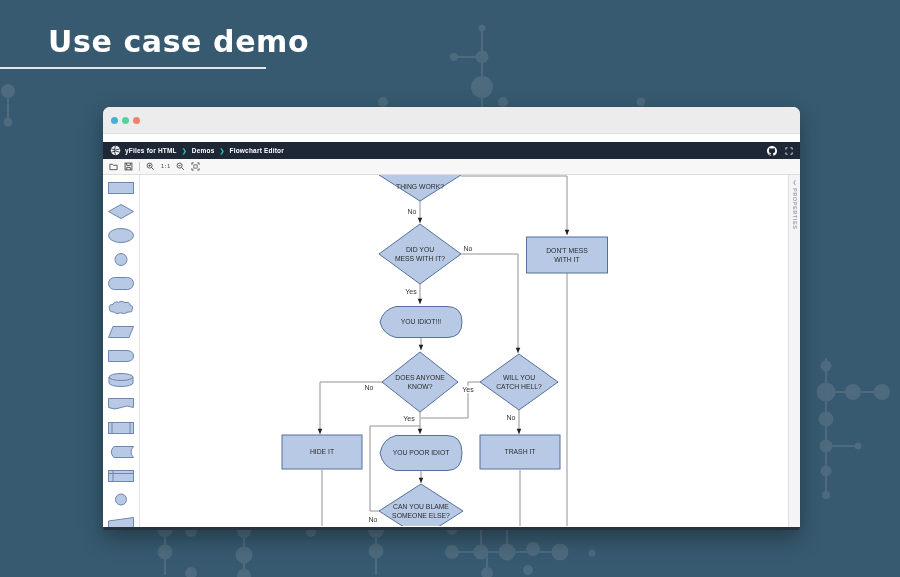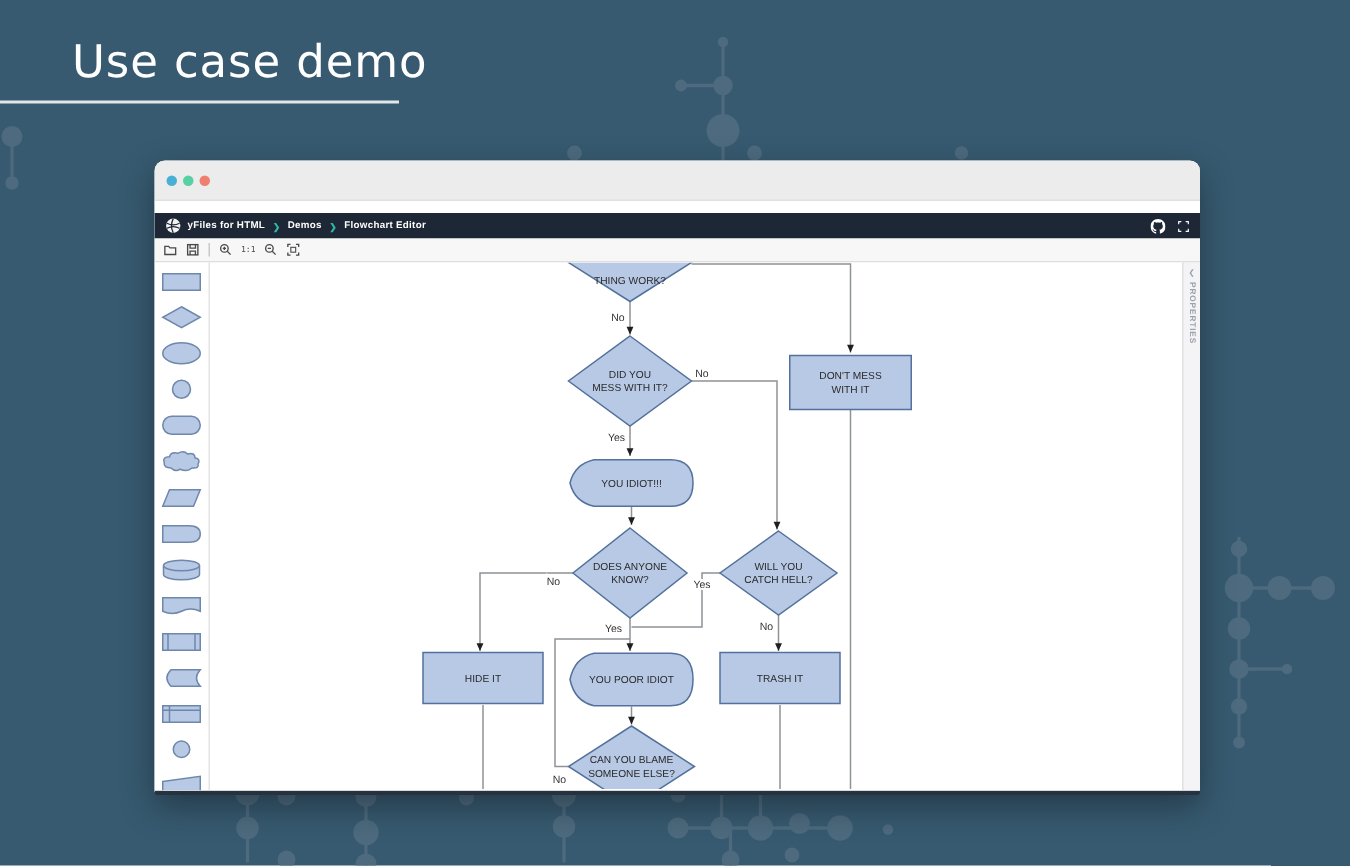--- a/index.html
+++ b/index.html
@@ -1,18 +1,18 @@
 <!DOCTYPE html>
 <html><head>
 <meta charset="utf-8">
 <style>
   html,body{margin:0;padding:0;}
   body{width:900px;height:577px;background:#375a70;font-family:"Liberation Sans",sans-serif;position:relative;overflow:hidden;}
   .bg-svg{position:absolute;left:0;top:0;}
-  .page-title{position:absolute;left:48px;top:24px;color:#ffffff;font-size:30px;font-weight:400;letter-spacing:.6px;font-family:"DejaVu Sans",sans-serif;}
+  .page-title{position:absolute;left:48px;top:24px;color:#ffffff;font-size:30px;font-weight:700;letter-spacing:.6px;font-family:"DejaVu Sans",sans-serif;}
   .title-underline{position:absolute;left:0;top:67px;width:266px;height:2px;background:rgba(255,255,255,.85);}
   .window{position:absolute;left:103px;top:107px;width:697px;height:420px;background:#fff;border-radius:7px 7px 2px 2px;box-shadow:0 8px 22px rgba(0,0,0,.35);display:flex;flex-direction:column;overflow:hidden;border-bottom:3px solid #26323f;}
   .chrome{height:26px;background:#ececec;border-bottom:1px solid #e0e0e0;display:flex;align-items:center;padding-left:8px;gap:4px;flex:none;}
   .dot{width:7px;height:7px;border-radius:50%;}
   .white-strip{height:8px;background:#fff;flex:none;}
   .appbar{height:17px;background:#1d2735;display:flex;align-items:center;padding:0 7px;gap:4px;flex:none;}
   .logo{width:11px;height:11px;flex:none;}
   .crumb{color:#fff;font-size:6.5px;font-weight:bold;letter-spacing:.2px;white-space:nowrap;}
   .sep{color:#2fb9aa;font-size:6px;font-weight:bold;margin:0 1px;}
   .appbar-right{margin-left:auto;display:flex;align-items:center;gap:8px;}

